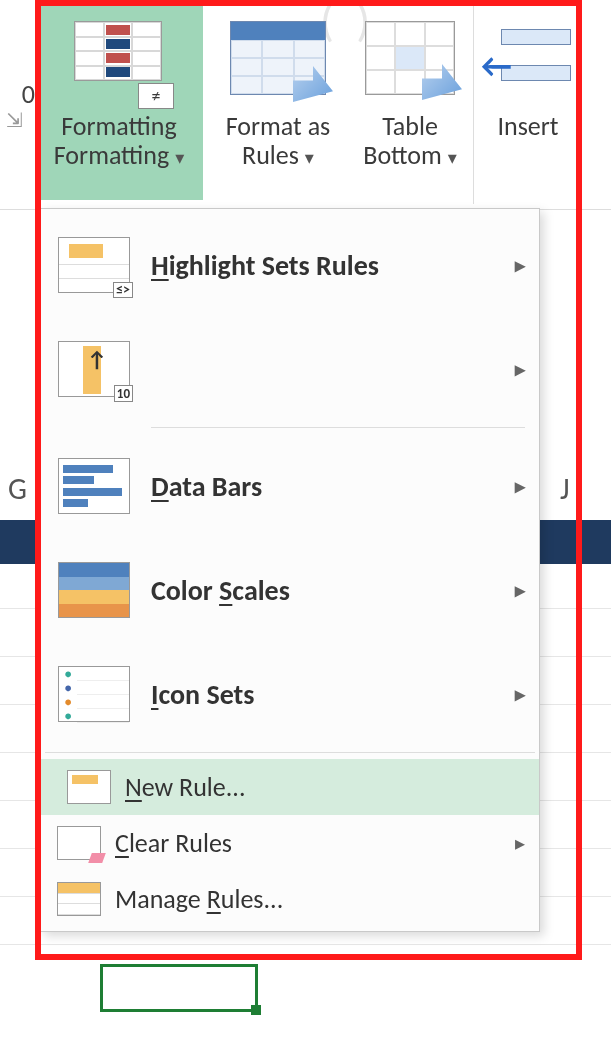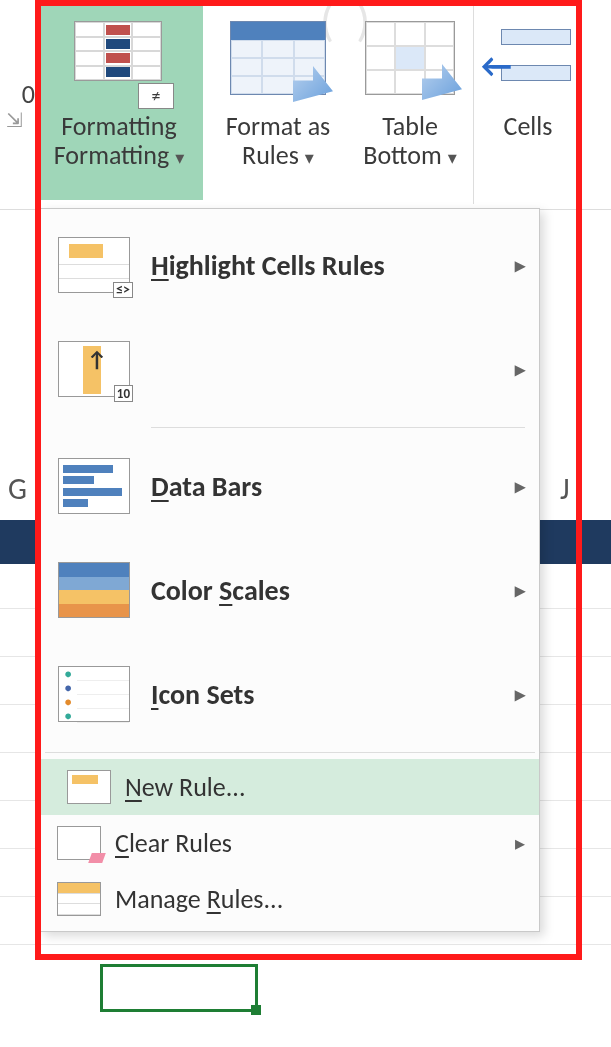--- a/index.html
+++ b/index.html
@@ -248,21 +248,21 @@
   <div class="ribbon-btn" style="width:96px;">
     <div class="icon">
       <div class="ins-icon">
           <div class="row r1"></div>
           <div class="gap"></div>
           <div class="row r2"></div>
           <div class="arrow">←</div>
         </div>
     </div>
     <div class="label">
-      <span>Cells</span>
+      <span>Insert</span>
     </div>
   </div>
 </div>
 
 <div class="sheet">
   <div class="colhdr" style="left:8px;">G</div>
   <div class="colhdr" style="left:560px;">J</div>
   <div class="gband"></div>
   <div class="gridlines">
     <div style="top:160px"></div>
@@ -279,21 +279,21 @@
 <div class="menu">
 
   <div class="menu-item big">
     <div class="micon">
         <div class="hl-icon">
           <div class="g1"></div>
           <div class="g2"></div>
           <div class="corner">≤&gt;</div>
         </div>
       </div>
-    <span><span class="u">H</span><span>ighlight Cells Rules</span></span>
+    <span><span class="u">H</span><span>ighlight Sets Rules</span></span>
     <span class="arrow">▸</span>
   </div>
 
   <div class="menu-item big">
     <div class="micon">
         <div class="tb-icon">
           <div class="col"></div>
           <div class="ar">↑</div>
           <div class="num">10</div>
         </div>

